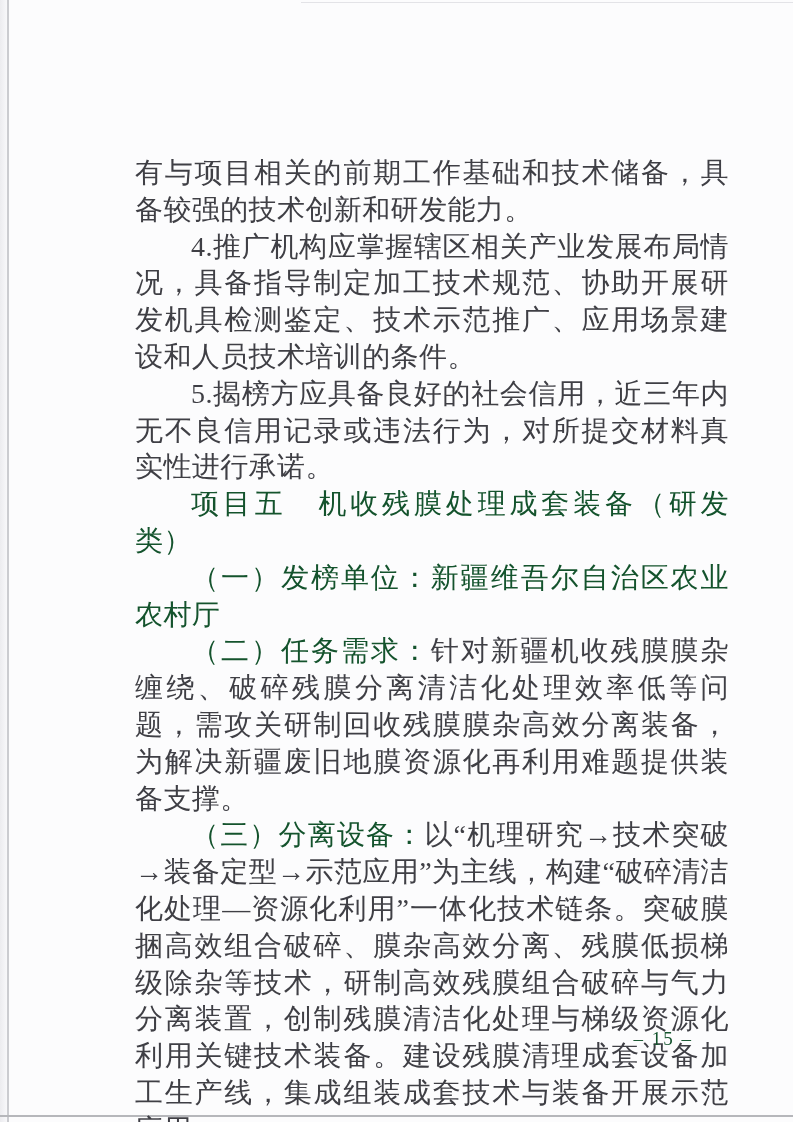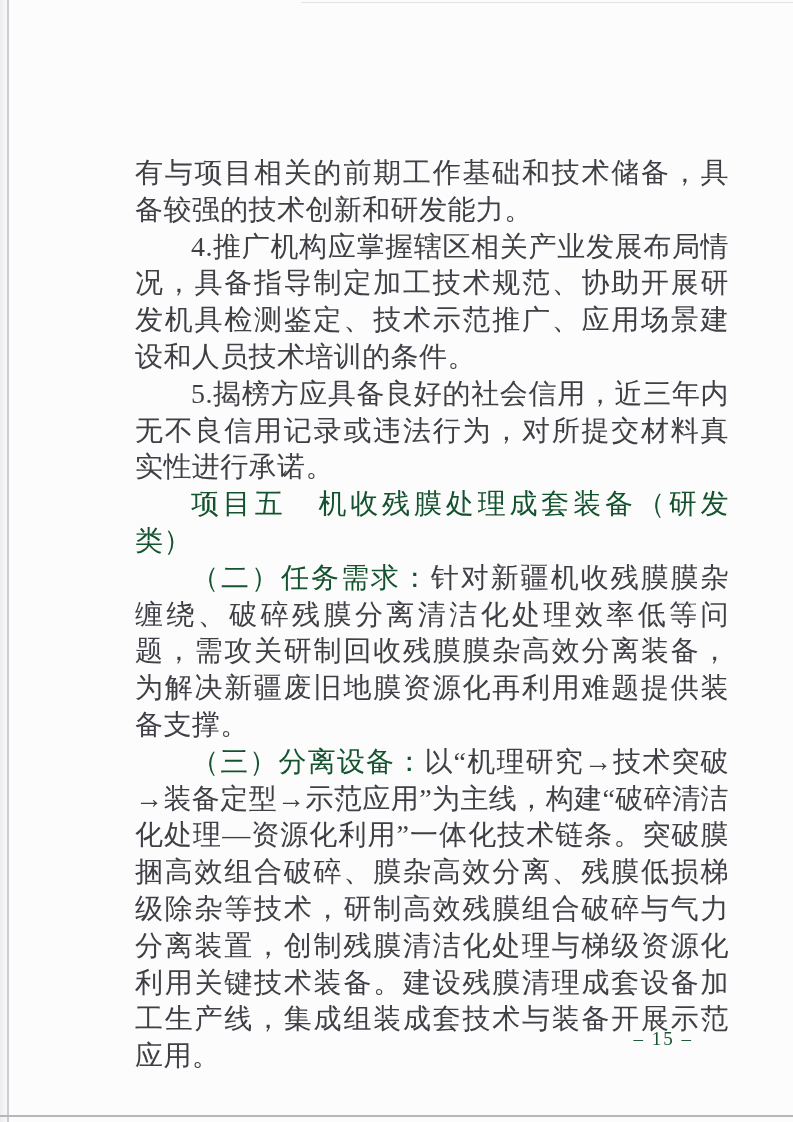--- a/index.html
+++ b/index.html
@@ -69,20 +69,21 @@
 
   <main class="content">
     <p class="para"><span>有与项目相关的前期工作基础和技术储备，具备较强的技术创新和研发能力。</span></p>
 
     <p class="para indent"><span>4.推广机构应掌握辖区相关产业发展布局情况，具备指导制定加工技术规范、协助开展研发机具检测鉴定、技术示范推广、应用场景建设和人员技术培训的条件。</span></p>
 
     <p class="para indent"><span>5.揭榜方应具备良好的社会信用，近三年内无不良信用记录或违法行为，对所提交材料真实性进行承诺。</span></p>
 
     <p class="para indent"><span class="bold">项目五　机收残膜处理成套装备（研发类）</span></p>
 
+    <p class="para indent"><span class="bold">（一）发榜单位：</span><span class="bold">新疆维吾尔自治区农业农村厅</span></p>
 
     <p class="para indent"><span class="bold">（二）任务需求：</span><span>针对新疆机收残膜膜杂缠绕、破碎残膜分离清洁化处理效率低等问题，需攻关研制回收残膜膜杂高效分离装备，为解决新疆废旧地膜资源化再利用难题提供装备支撑。</span></p>
 
     <p class="para indent"><span class="bold">（三）分离设备：</span><span>以“机理研究→技术突破→装备定型→示范应用”为主线，构建“破碎清洁化处理—资源化利用”一体化技术链条。突破膜捆高效组合破碎、膜杂高效分离、残膜低损梯级除杂等技术，研制高效残膜组合破碎与气力分离装置，创制残膜清洁化处理与梯级资源化利用关键技术装备。建设残膜清理成套设备加工生产线，集成组装成套技术与装备开展示范应用。</span></p>
 
   </main>
 
   <div class="page-footer">– 15 –</div>
 </div>
 

